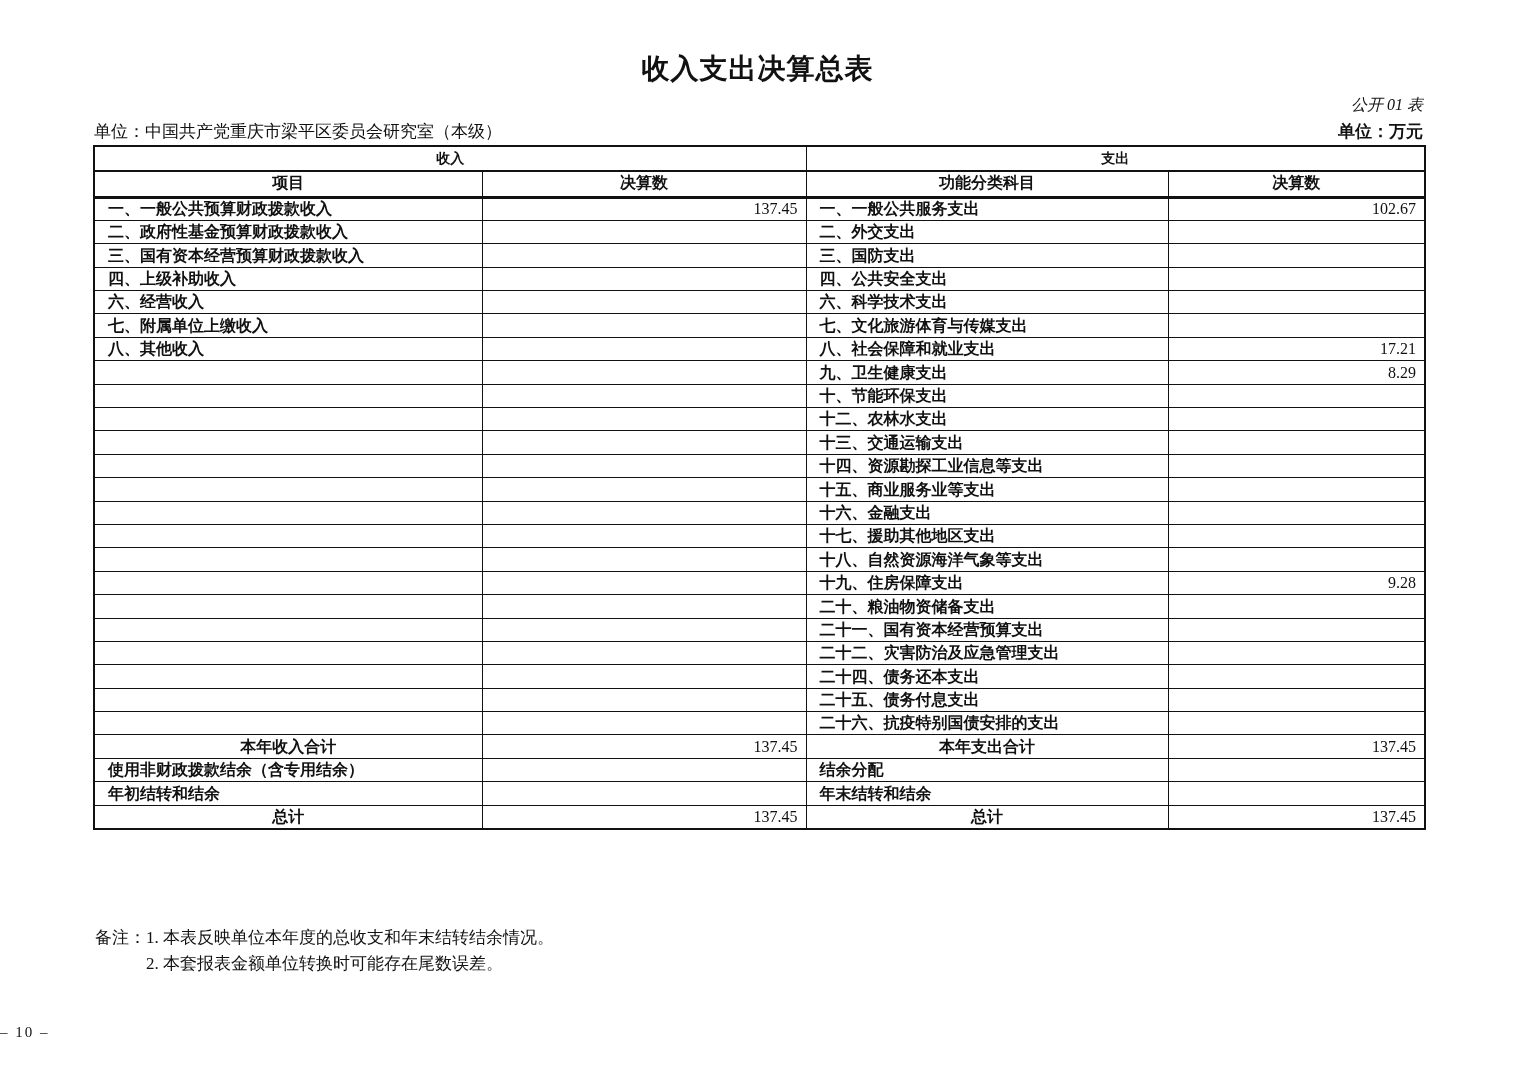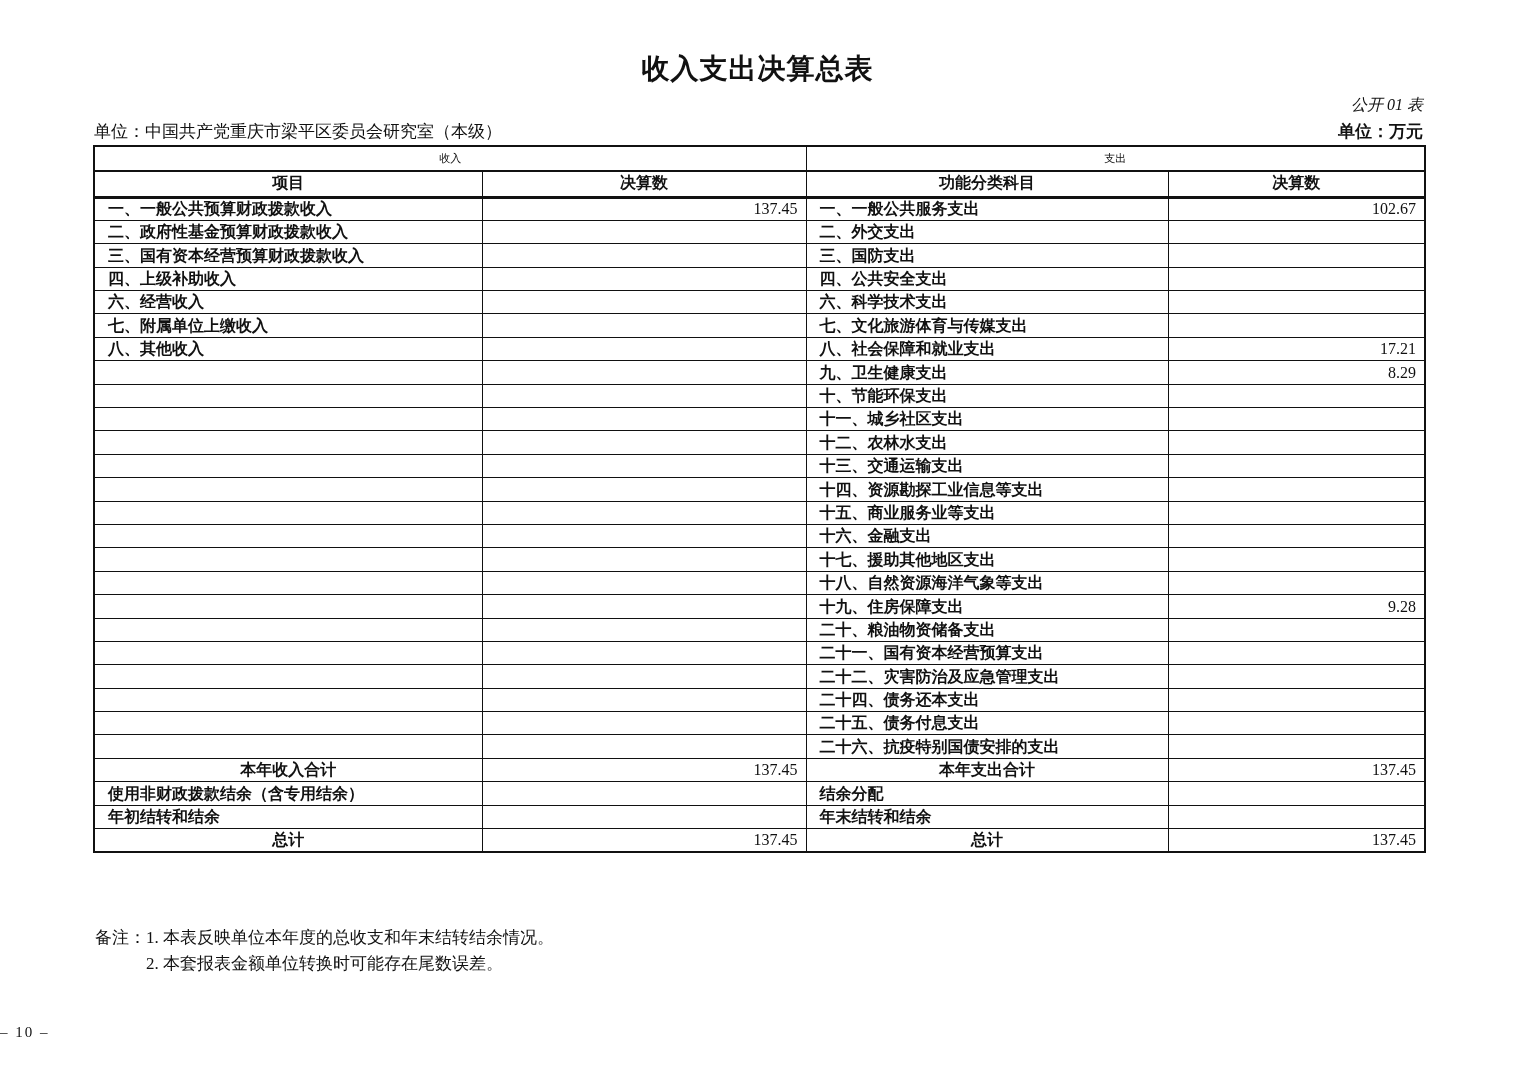--- a/index.html
+++ b/index.html
@@ -41,21 +41,21 @@
     border: 2px solid #111111;
   }
   table.main th, table.main td {
     border: 1px solid #111111;
     overflow: hidden;
     white-space: nowrap;
     vertical-align: middle;
   }
   tr.sec-row th {
     height: 25px;
-    font-size: 11px; font-weight: 400;
+    font-size: 14px; font-weight: 700;
     text-align: center;
     border-bottom: 2px solid #111111;
   }
   tr.col-row th {
     height: 26px;
     font-size: 16px; font-weight: 700;
     text-align: center;
     border-bottom: 3px solid #111111;
   }
   tbody td { height: 23.4px; font-size: 16px; line-height: 1.1; }
@@ -172,26 +172,20 @@
       <td class="c-num">8.29</td>
     </tr>
 
     <tr>
       <td class="c-item"></td>
       <td class="c-num"></td>
       <td class="c-item">十、节能环保支出</td>
       <td class="c-num"></td>
     </tr>
 
-    <tr>
-      <td class="c-item"></td>
-      <td class="c-num"></td>
-      <td class="c-item">十一、城乡社区支出</td>
-      <td class="c-num"></td>
-    </tr>
 
     <tr>
       <td class="c-item"></td>
       <td class="c-num"></td>
       <td class="c-item">十二、农林水支出</td>
       <td class="c-num"></td>
     </tr>
 
     <tr>
       <td class="c-item"></td>

